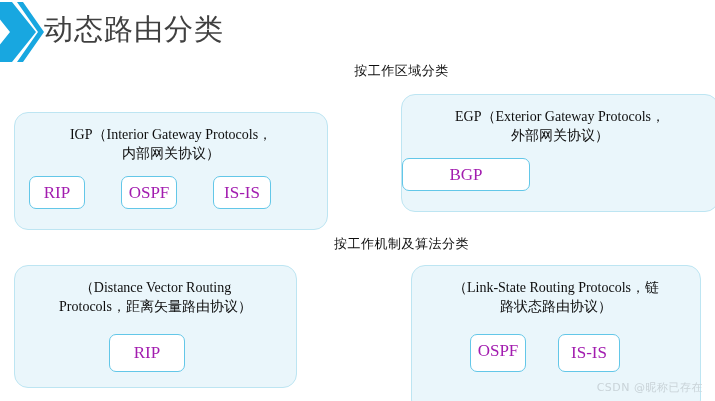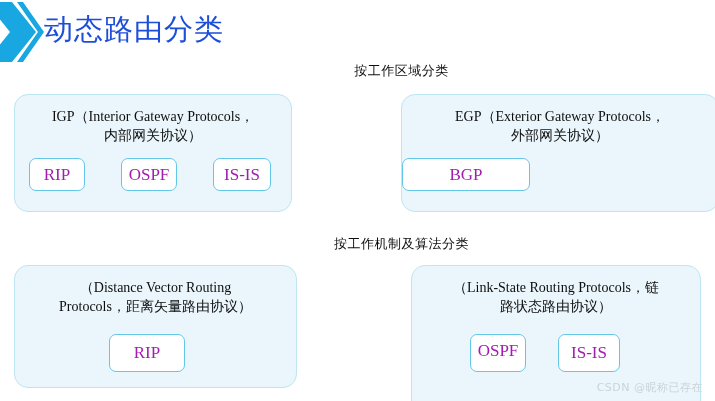--- a/index.html
+++ b/index.html
@@ -37,21 +37,21 @@
     width: 58px;
     height: 60px;
   }
   #page-title {
     position: absolute;
     left: 44px;
     top: 6px;
     font-family: "DejaVu Sans", "Liberation Sans", sans-serif;
     font-size: 29px;
     font-weight: 400;
-    color: #1d4ed8;
+    color: #404040;
     letter-spacing: 1px;
     white-space: nowrap;
     line-height: 46px;
   }
 
   
   .section-header {
     position: absolute;
     width: 715px;
     text-align: center;
@@ -65,21 +65,21 @@
   #section-header-2 { top: 235px; }
 
   
   .card {
     position: absolute;
     background: #eaf6fb;
     border: 1px solid #bde5f2;
     border-radius: 14px;
     box-sizing: border-box;
   }
-  #card-igp  { left: 14px;  top: 94px;  width: 278px; height: 118px; }
+  #card-igp  { left: 14px;  top: 112px;  width: 314px; height: 118px; }
   #card-egp  { left: 401px; top: 94px;  width: 318px; height: 118px; }
   #card-dv   { left: 14px;  top: 265px; width: 283px; height: 123px; padding-left: 32px; }
   #card-ls   { left: 411px; top: 265px; width: 290px; height: 149px; }
 
   .card-title {
     position: absolute;
     left: 12px;
     right: 12px;
     top: 12px;
     text-align: center;

